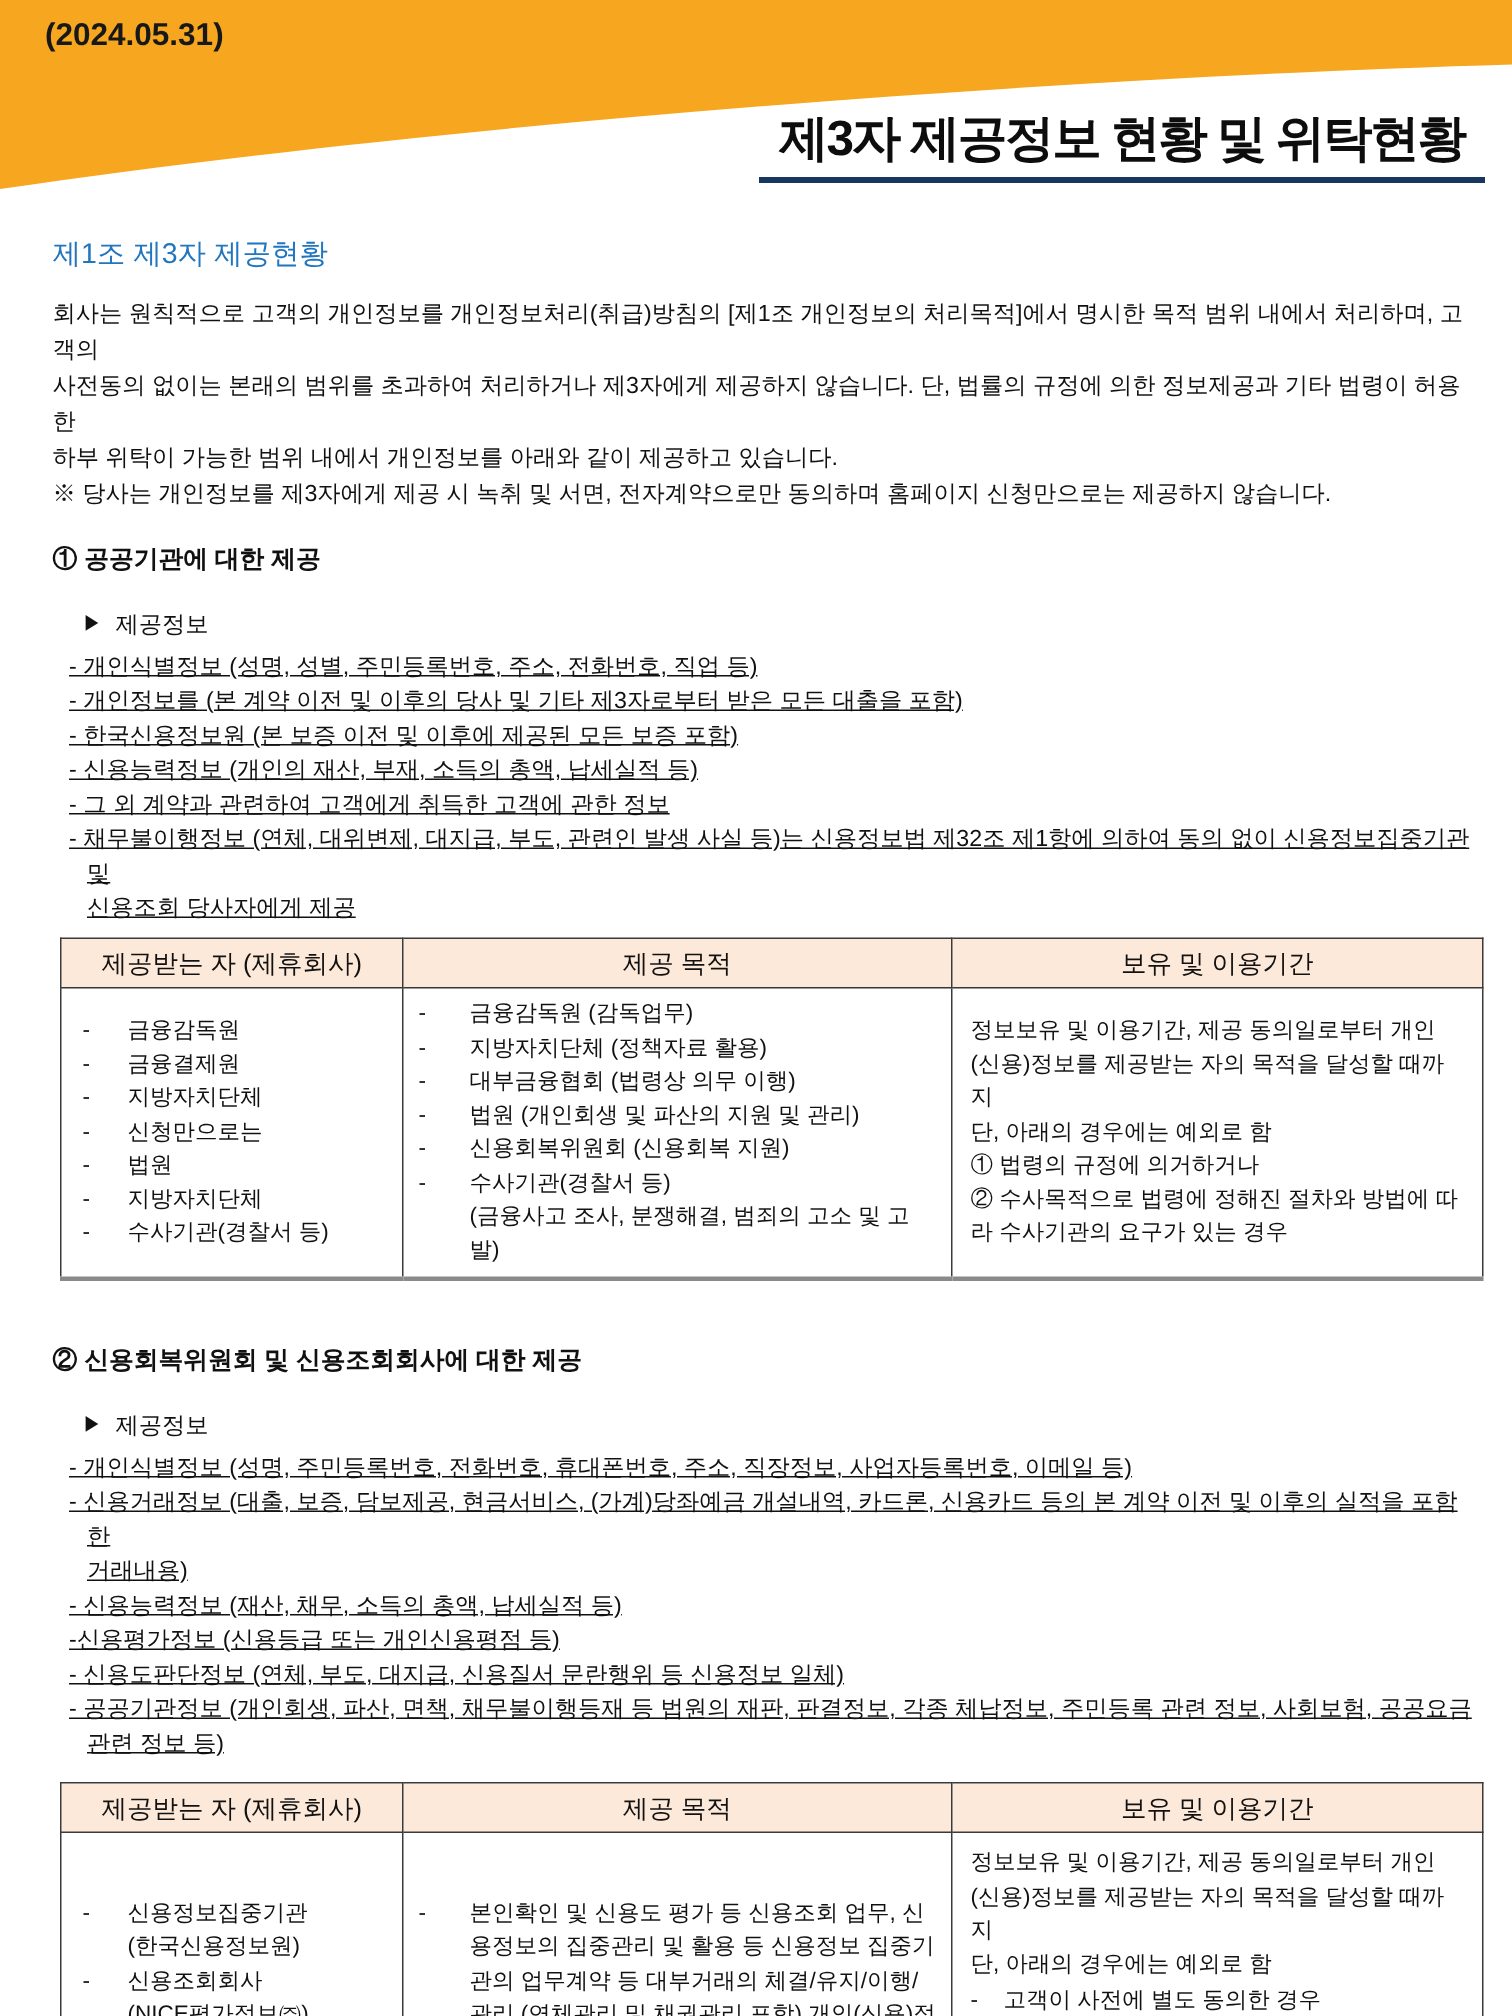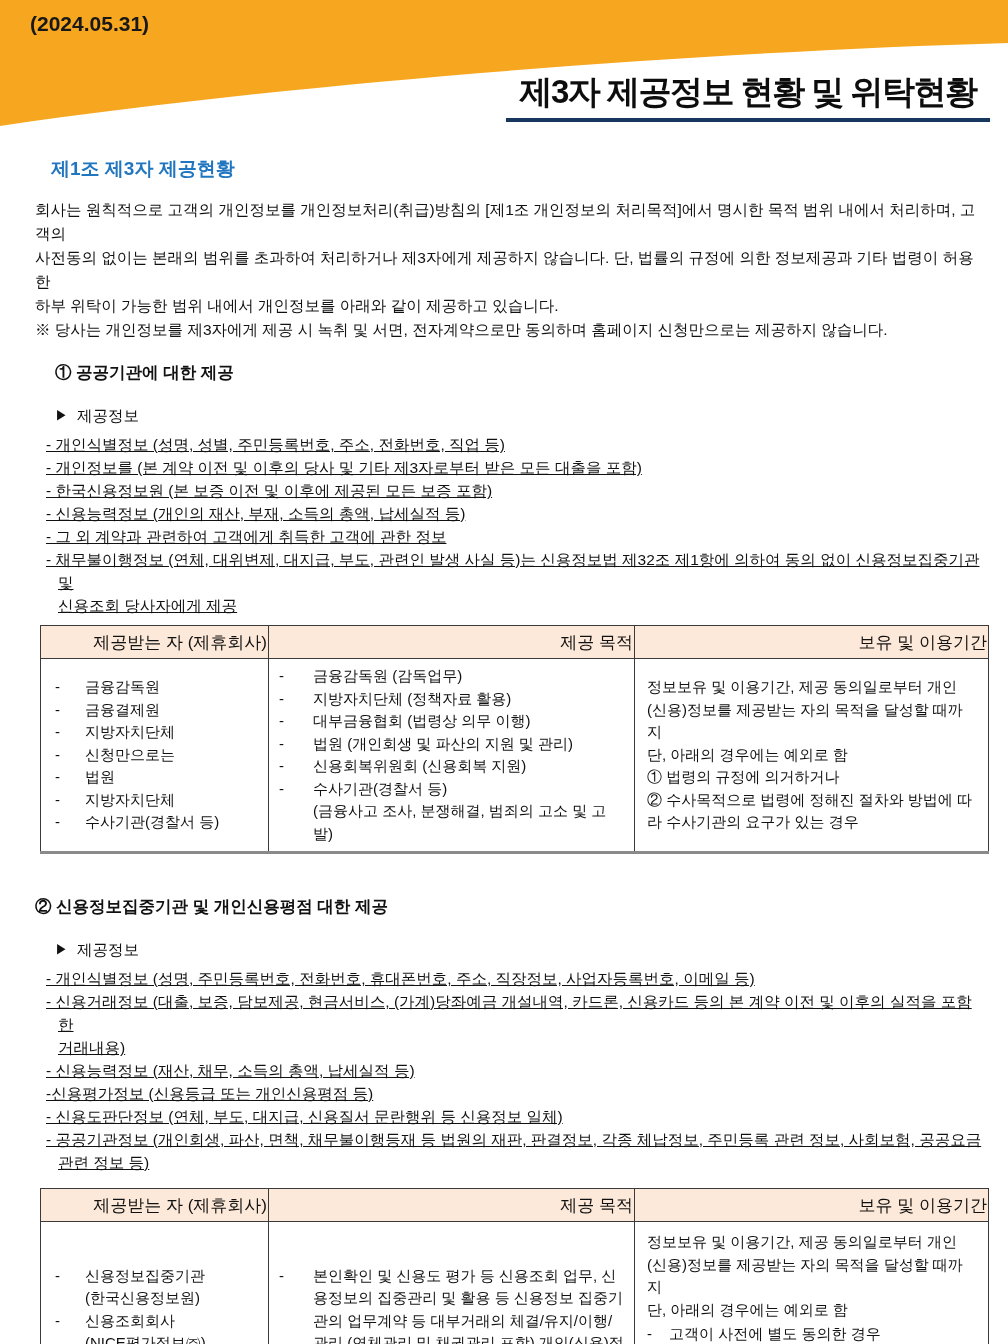--- a/index.html
+++ b/index.html
@@ -36,31 +36,31 @@
   .page-title{
     font-size:33px;font-weight:bold;color:#0d0d0d;
     letter-spacing:-1.5px;
     padding-bottom:3px;
     border-bottom:4px solid var(--underline_navy);
     white-space:nowrap;
   }
   
   .content{padding:0 22px 0 35px;}
   .section-heading{
-    margin:6px 0 0 16px;
-    font-size:19px;font-weight:bold;
+    margin:6px 0 0 0;
+    font-size:19px;font-weight:normal;
     color:var(--heading_blue);
   }
   .intro{
     margin-top:16px;
     font-size:15.5px;line-height:24px;
     white-space:pre-line;
   }
   .subhead{font-size:16.5px;font-weight:bold;}
-  .subhead.first{margin-top:20px;margin-left:20px;}
+  .subhead.first{margin-top:20px;}
   .subhead.second{margin-top:42px;}
   .provided{
     margin:22px 0 0 20px;
     font-size:15.5px;
   }
   .arrow-icon{font-size:13px;margin-right:9px;vertical-align:1px;}
   .info-list{
     list-style:none;margin:6px 0 0 11px;padding:0;
     font-size:15.5px;line-height:23px;
   }
@@ -71,21 +71,21 @@
   
   table.ptable{
     width:948px;margin:8px 0 0 5px;
     border-collapse:collapse;table-layout:fixed;
   }
   table.ptable th{
     height:33px;
     background:var(--table_header_bg);
     border:1px solid var(--border_dark);
     font-size:17px;font-weight:normal;
-    text-align:right;
+    text-align:center;
   }
   table.ptable td{
     border:1px solid var(--border_dark);
     vertical-align:middle;
     font-size:15px;line-height:22.5px;
     padding:6px 10px;
   }
   table.ptable tr.body td{border-bottom:3px solid var(--border_thick);}
   .t2 tr.body td{height:200px;}
   .dash-list{list-style:none;margin:0;padding:0;}
@@ -211,21 +211,21 @@
       <td>
         <div class="retention">정보보유 및 이용기간, 제공 동의일로부터 개인(신용)정보를 제공받는 자의 목적을 달성할 때까지
 단, 아래의 경우에는 예외로 함
 ① 법령의 규정에 의거하거나
 ② 수사목적으로 법령에 정해진 절차와 방법에 따라 수사기관의 요구가 있는 경우</div>
       </td>
     </tr>
   </tbody>
     </table>
 
-  <div class="subhead second">② 신용정보집중기관 및 개인신용평점 대한 제공</div>
+  <div class="subhead second">② 신용회복위원회 및 신용조회회사에 대한 제공</div>
 
   <div class="provided">
     <span class="arrow-icon">▶</span><span>제공정보</span>
   </div>
   <ul class="info-list">
     <li>- 개인식별정보 (성명, 주민등록번호, 전화번호, 휴대폰번호, 주소, 직장정보, 사업자등록번호, 이메일 등)</li>
     <li>- 신용거래정보 (대출, 보증, 담보제공, 현금서비스, (가계)당좌예금 개설내역, 카드론, 신용카드 등의 본 계약 이전 및 이후의 실적을 포함한
 거래내용)</li>
     <li>- 신용능력정보 (재산, 채무, 소득의 총액, 납세실적 등)</li>
     <li>-신용평가정보 (신용등급 또는 개인신용평점 등)</li>

